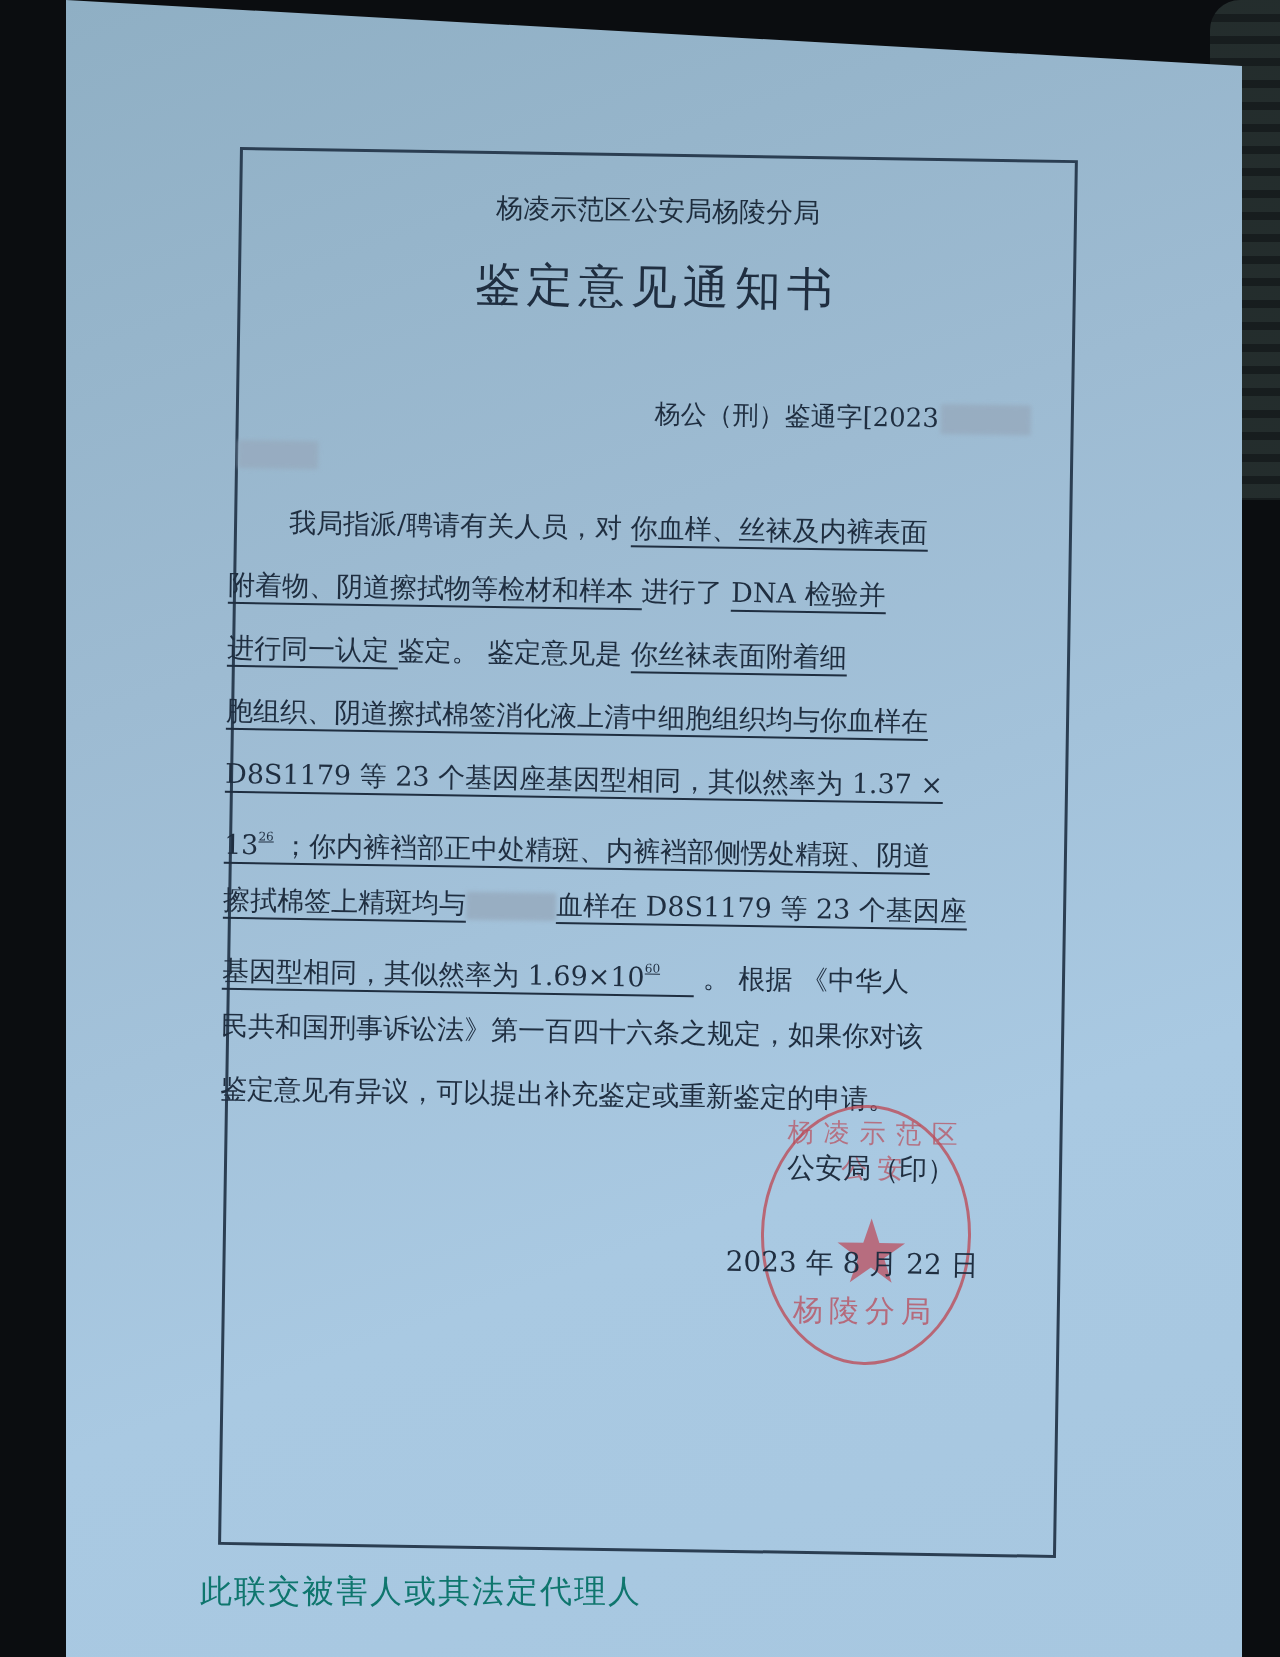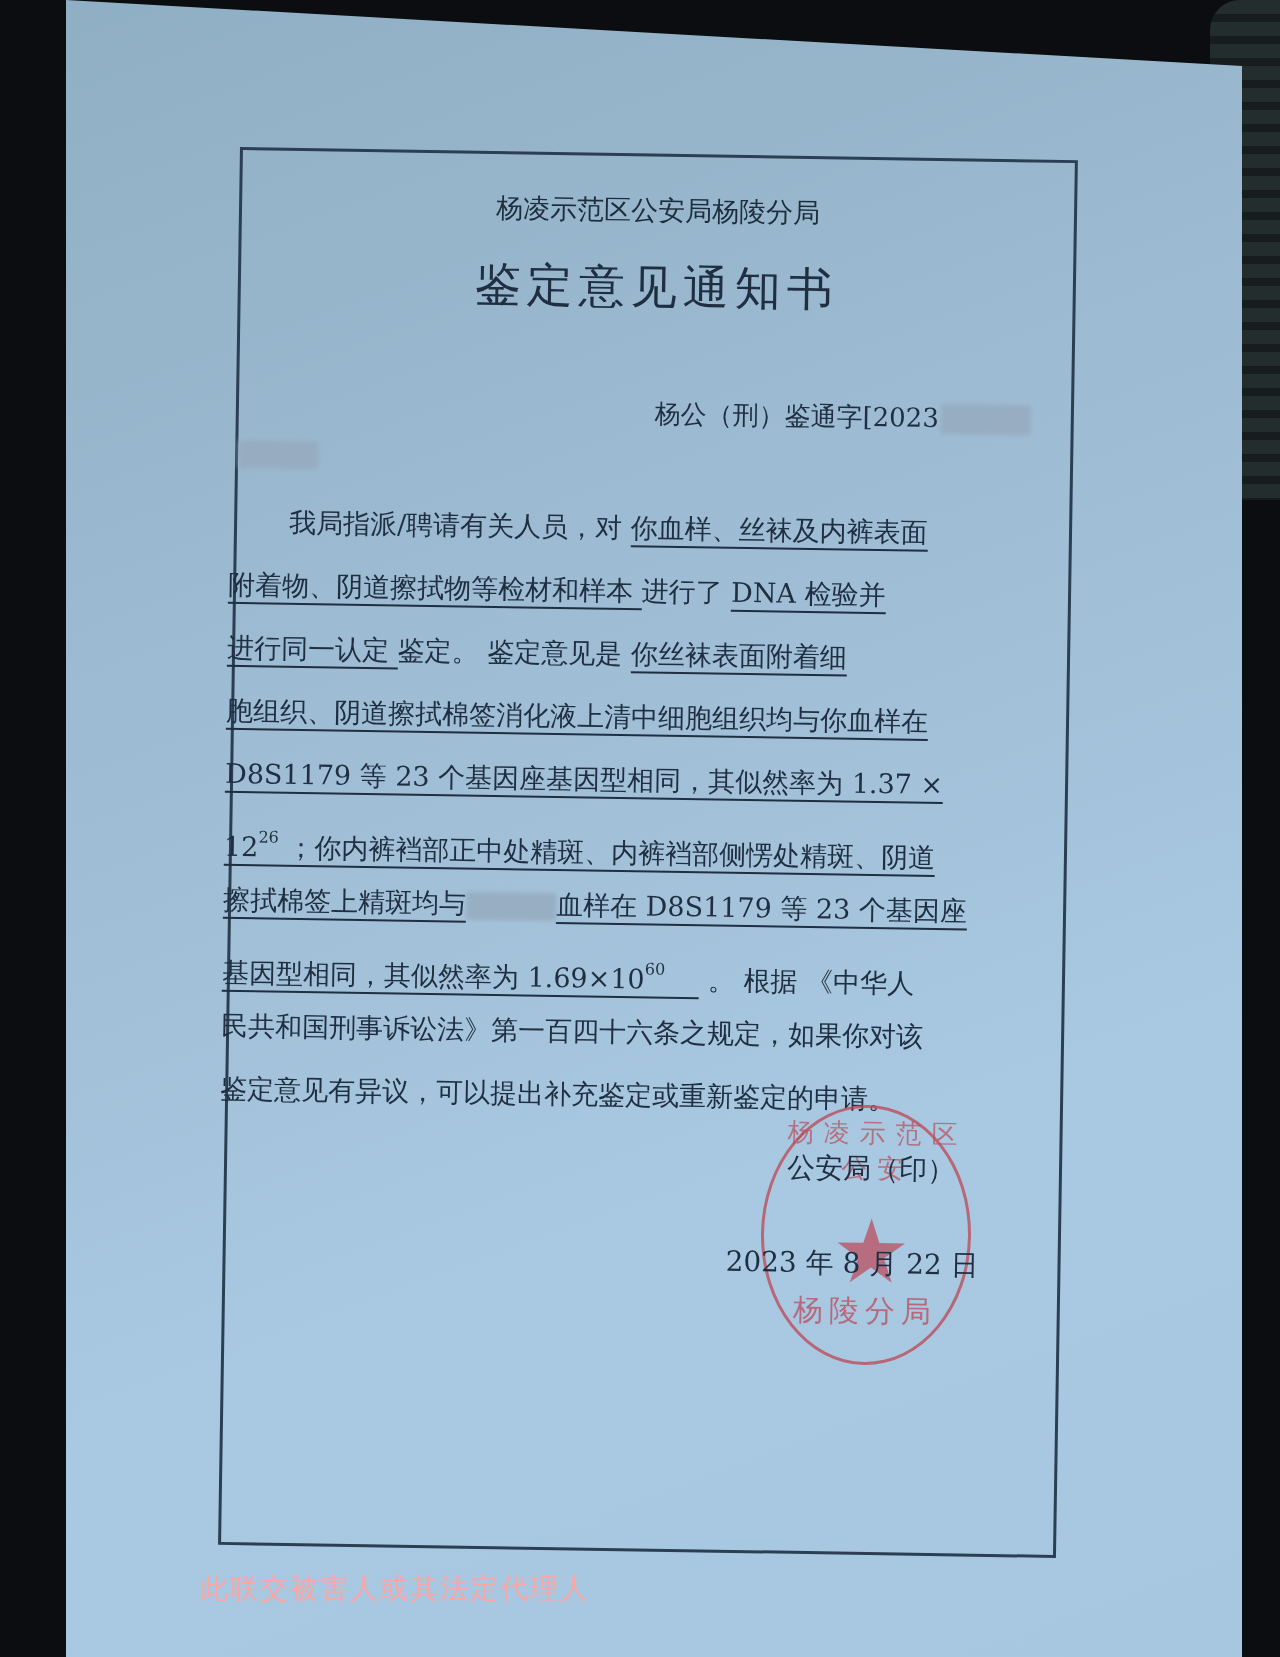--- a/index.html
+++ b/index.html
@@ -51,21 +51,21 @@
     }
     .blur-no { width: 90px; height: 30px; }
     .blur-name { position: absolute; left: 0; top: 290px; width: 80px; height: 28px; }
     .body-text {
       position: absolute; left: -8px; right: 18px; top: 340px;
       font-size: 27px; color: #1f2e40; line-height: 63px;
     }
     .body-text .line { white-space: nowrap; display: block; height: 63px; }
     .u { border-bottom: 2px solid #1f2e40; padding-bottom: 2px; }
     .indent { padding-left: 60px; }
-    sup { font-size: 16px; vertical-align: 14px; }
+    sup { font-size: 12px; vertical-align: 14px; text-decoration: underline; }
     .blank { display: inline-block; width: 90px; }
     .stamp {
       position: absolute; left: 535px; top: 945px;
       width: 210px; height: 260px; border-radius: 50%;
       border: 3px solid rgba(190,70,80,0.75);
     }
     .stamp-ring {
       position: absolute; left: 10px; top: 8px; width: 100%; text-align: center;
       color: rgba(185,75,90,0.7); font-size: 26px; letter-spacing: 10px;
     }
@@ -78,21 +78,21 @@
       font-size: 30px; color: rgba(185,75,90,0.75); letter-spacing: 6px;
     }
     .seal-label {
       position: absolute; left: 560px; top: 990px; font-size: 28px; color: #1f2e40;
       font-family: "DejaVu Sans", sans-serif;
     }
     .date {
       position: absolute; left: 500px; top: 1085px; font-size: 28px; color: #1f2e40;
     }
     .footer-note {
-      position: absolute; left: 200px; top: 1570px; font-size: 28px; color: #fca5a5;
+      position: absolute; left: 200px; top: 1570px; font-size: 32px; color: #0f766e;
       font-family: "DejaVu Sans", sans-serif; letter-spacing: 2px;
     }
   </style>
 </head>
 <body>
 
 <div class="bg-cable"></div>
 
 <div class="paper">
 </div>
@@ -118,21 +118,21 @@
     <span class="line">
       <span class="u">进行同一认定      </span><span>  鉴定。 鉴定意见是 </span><span class="u">你丝袜表面附着细</span>
     </span>
     <span class="line">
       <span class="u">胞组织、阴道擦拭棉签消化液上清中细胞组织均与你血样在</span>
     </span>
     <span class="line">
       <span class="u">D8S1179 等 23 个基因座基因型相同，其似然率为 1.37  ×</span>
     </span>
     <span class="line">
-      <span class="u"><span>12</span><sup>26</sup><span> ；你内裤裆部正中处精斑、内裤裆部侧愣处精斑、阴道</span></span>
+      <span class="u"><span>13</span><sup>26</sup><span> ；你内裤裆部正中处精斑、内裤裆部侧愣处精斑、阴道</span></span>
     </span>
     <span class="line">
       <span class="u">擦拭棉签上精斑均与</span><span class="blur blank" style="height:28px;vertical-align:middle;"></span><span class="u">血样在 D8S1179 等 23 个基因座</span>
     </span>
     <span class="line">
       <span class="u"><span>基因型相同，其似然率为 1.69×10</span><sup>60</sup>&nbsp;&nbsp;&nbsp;&nbsp;</span><span>  。 根据 《中华人</span>
     </span>
     <span class="line">
       <span>民共和国刑事诉讼法》第一百四十六条之规定，如果你对该</span>
     </span>

